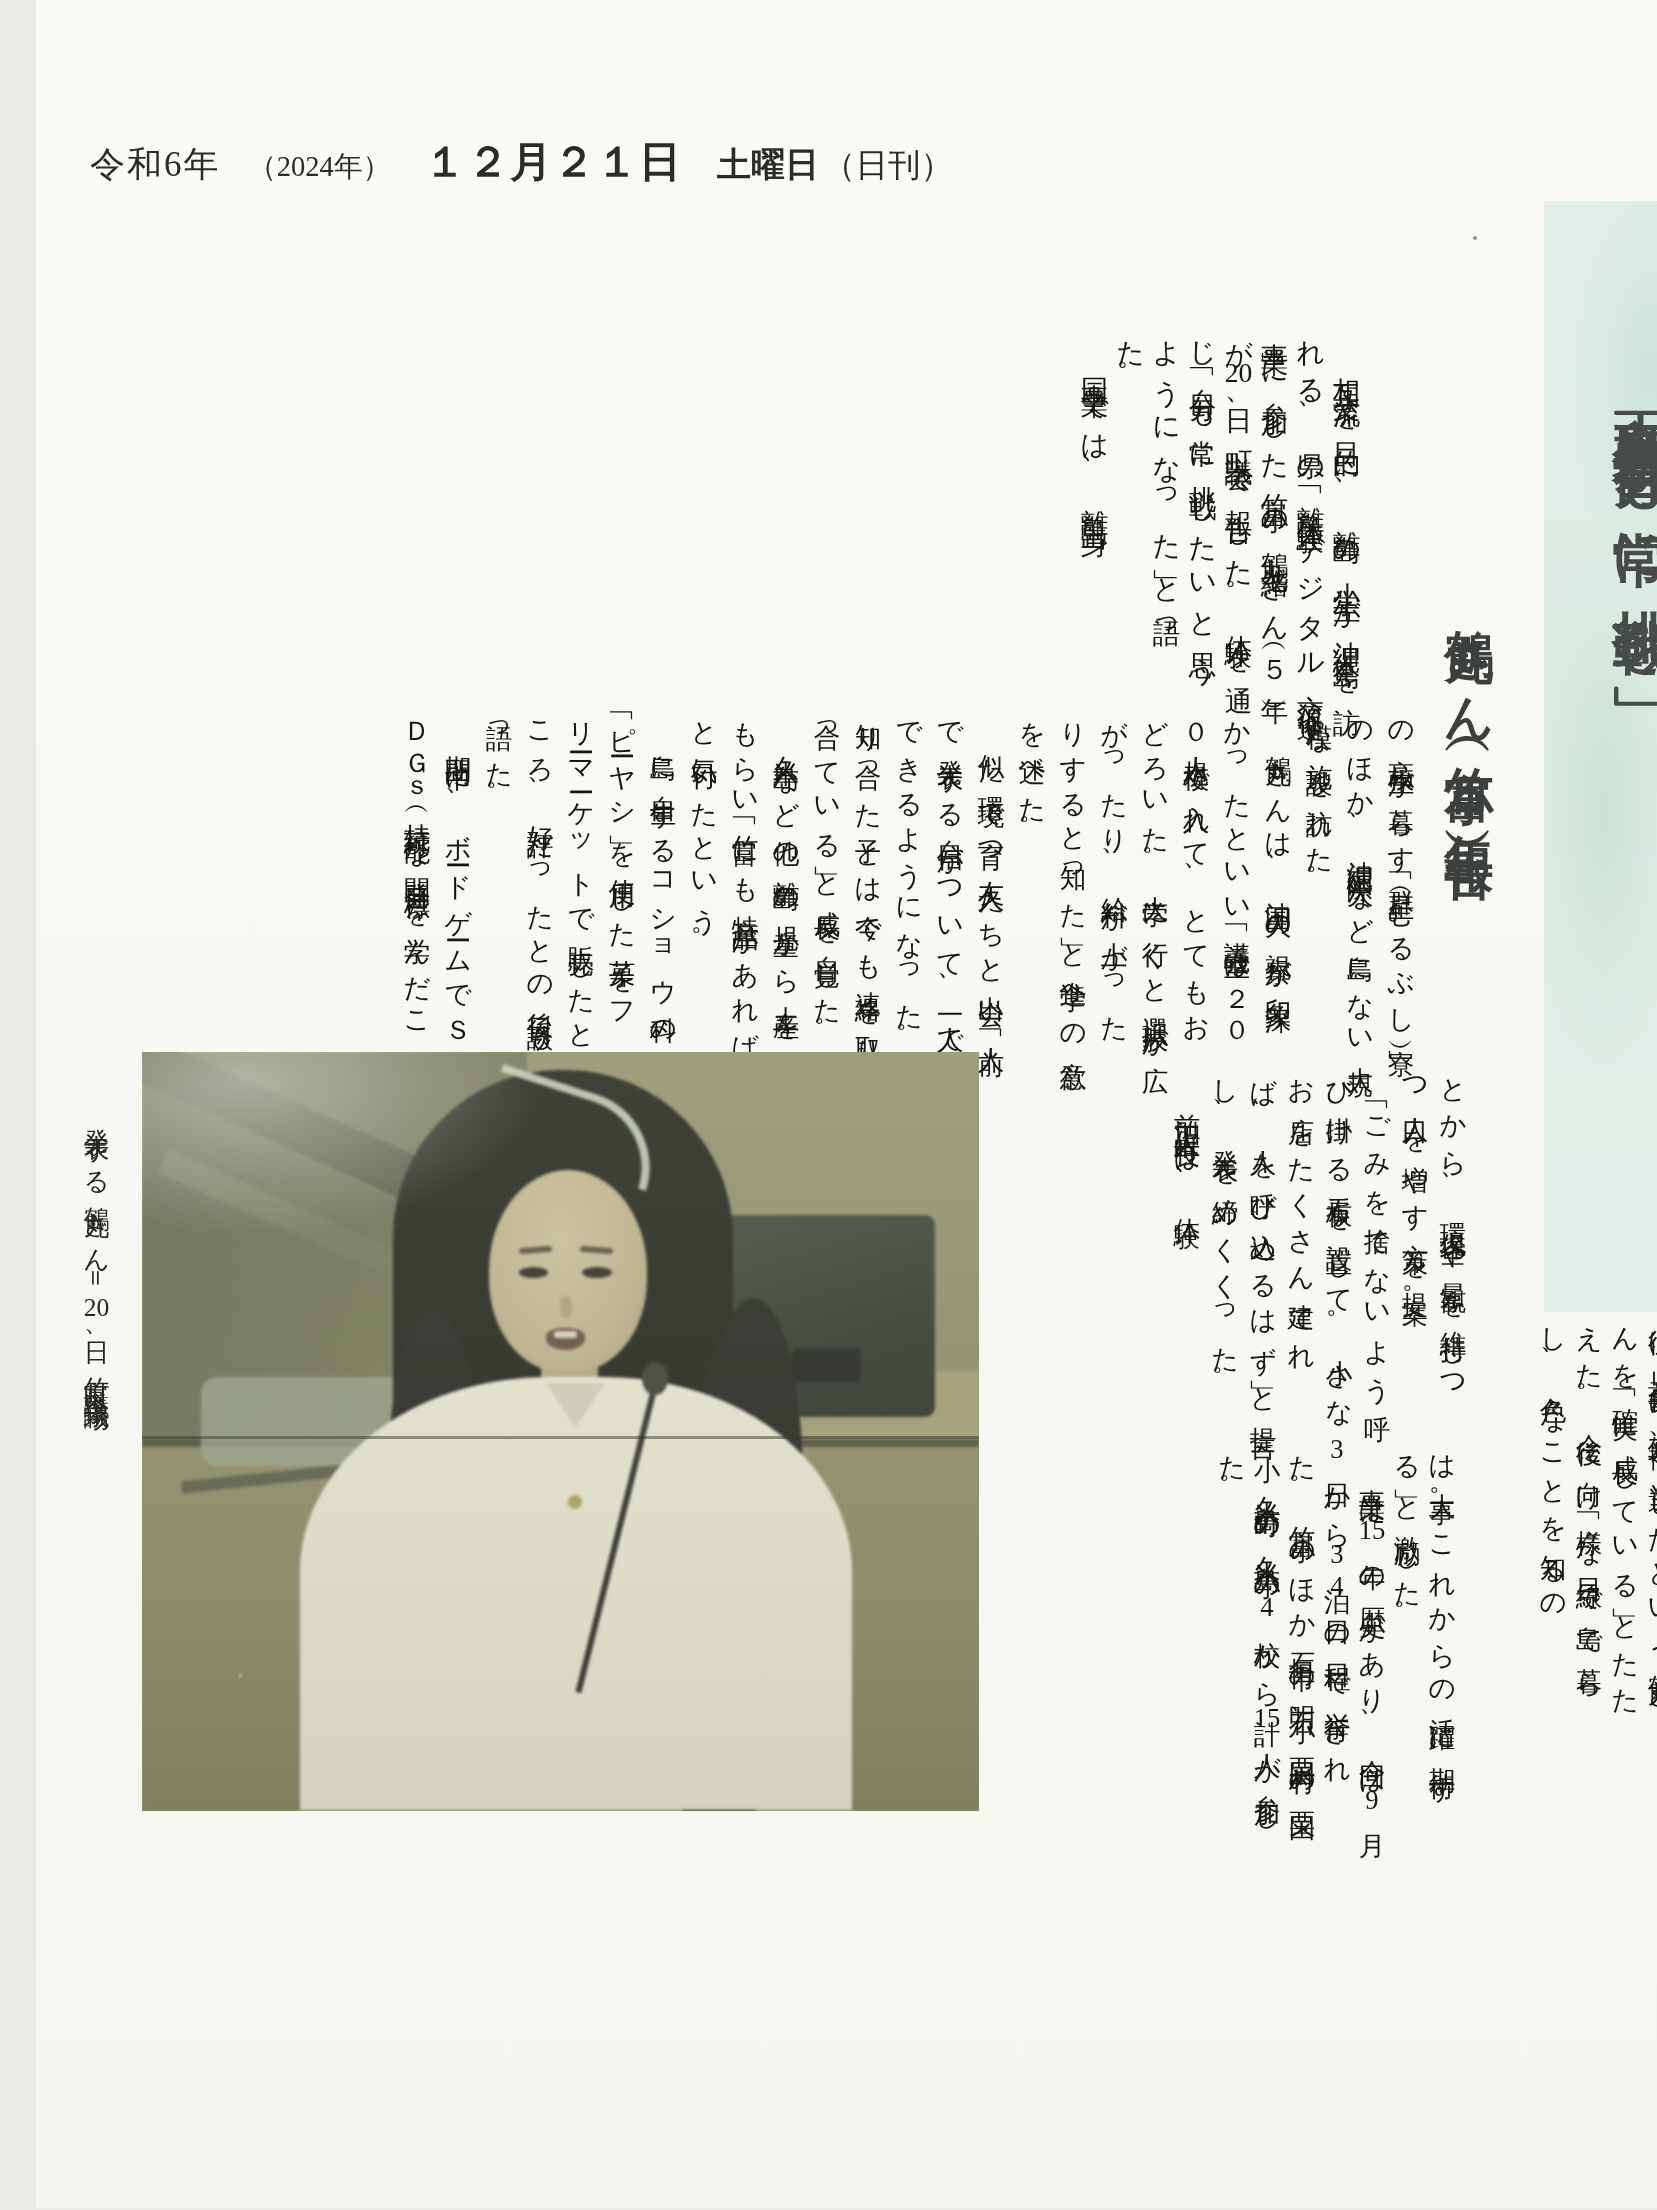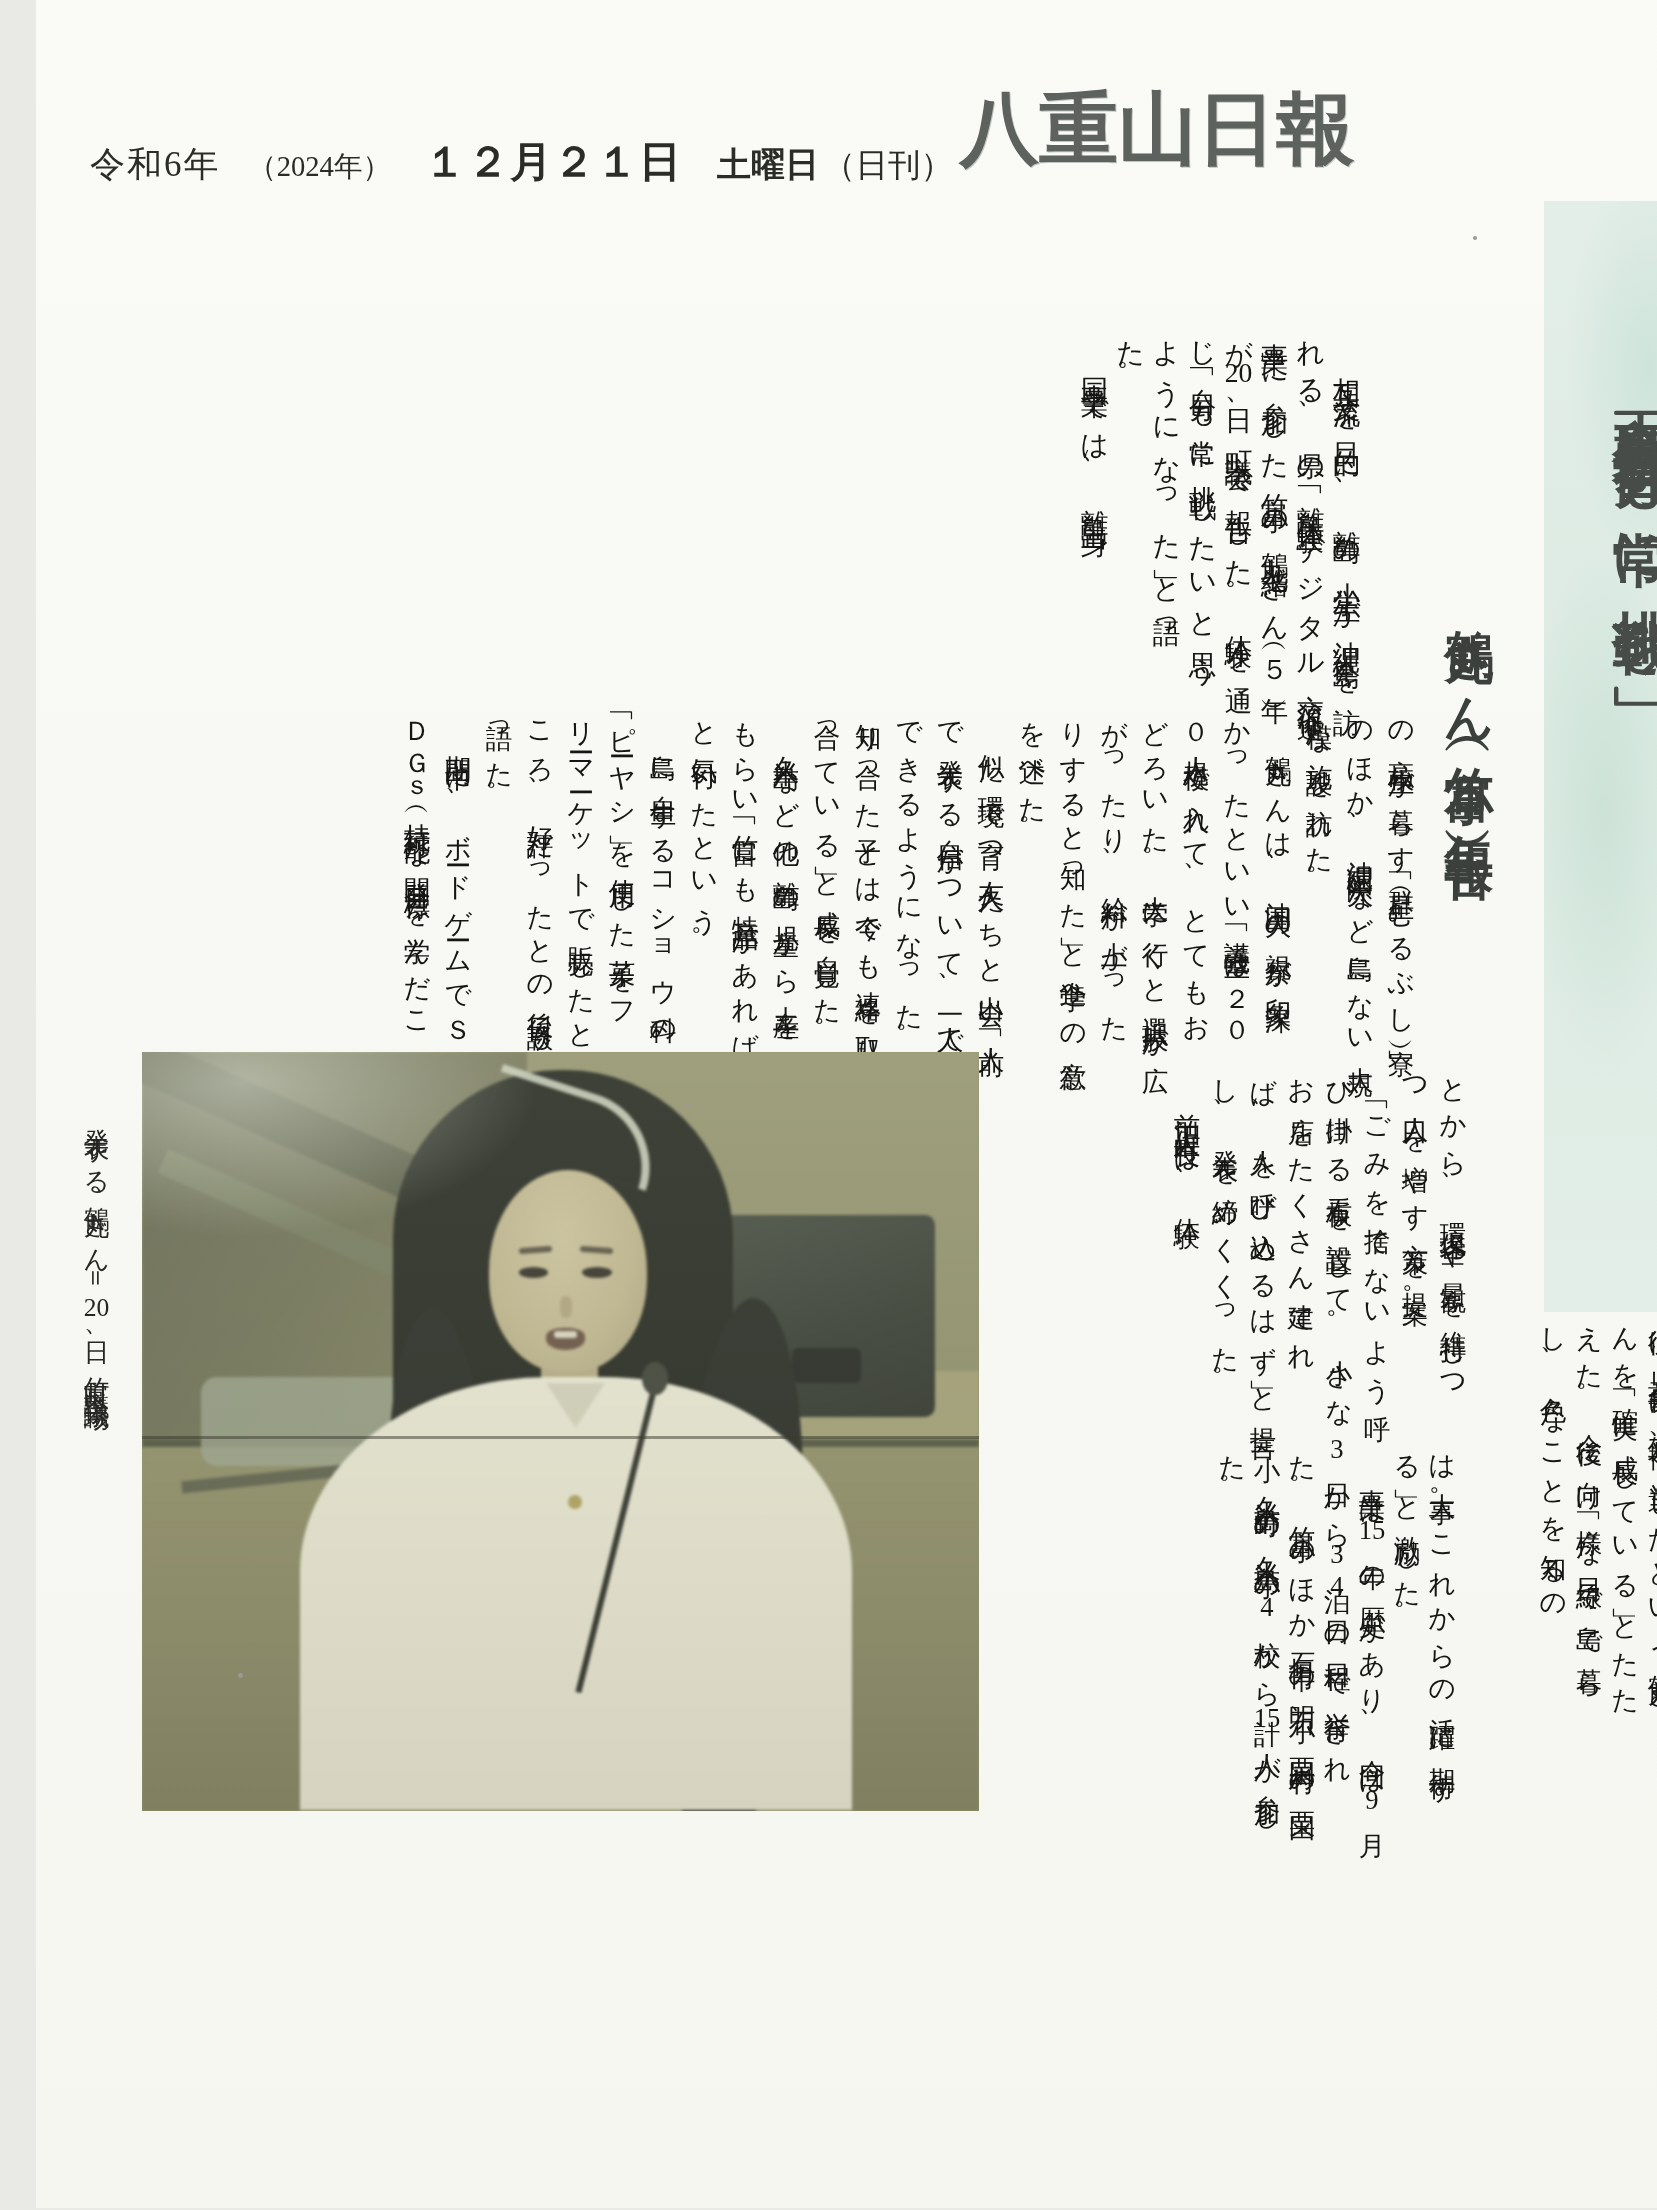--- a/index.html
+++ b/index.html
@@ -148,21 +148,20 @@
 <div class="page">
 
   <div class="dateline">
     <span class="dl-era">令和6年</span>
     <span class="dl-west">（2024年）</span>
     <span class="dl-date">１２月２１日</span>
     <span class="dl-wday">土曜日</span>
     <span class="dl-ed">（日刊）</span>
   </div>
 
-  <div class="masthead">八重山日報</div>
 
   <div class="hl-wash"></div>
   <div class="headline vtext">本島視察「自分も常に挑戦を」</div>
   <div class="subheadline vtext">鶴丸さん（竹富小５年）報告</div>
 
   <div class="band band-1 vtext">
       <p>　相互交流を目的に、離島の小学生が沖縄本島を訪れる、県の「離島体験・デジタル交流促進事業」に参加した竹富小の鶴丸七緒さん（５年）が<span class="tcy">20</span>日、町議会で報告した。体験を通じ「自分も常に挑戦したいと思うようになった」と語った。</p>
       <p>　同事業では、離島出身</p>
     </div>
   <div class="band band-2 vtext">

